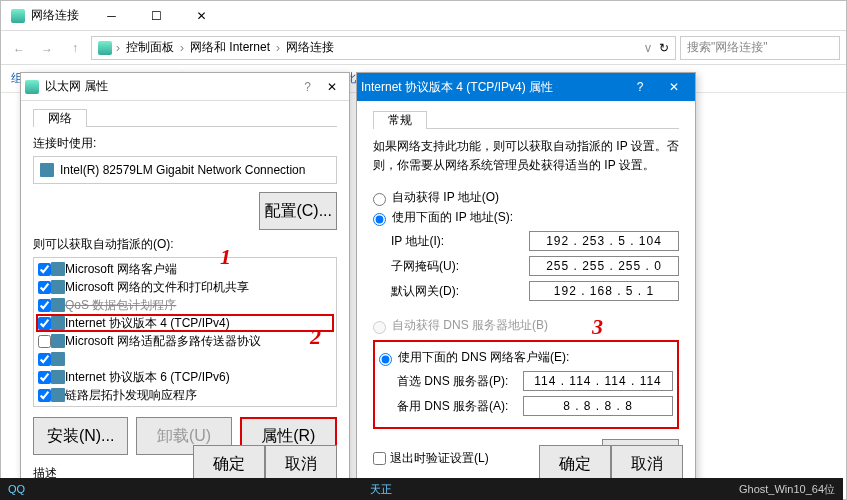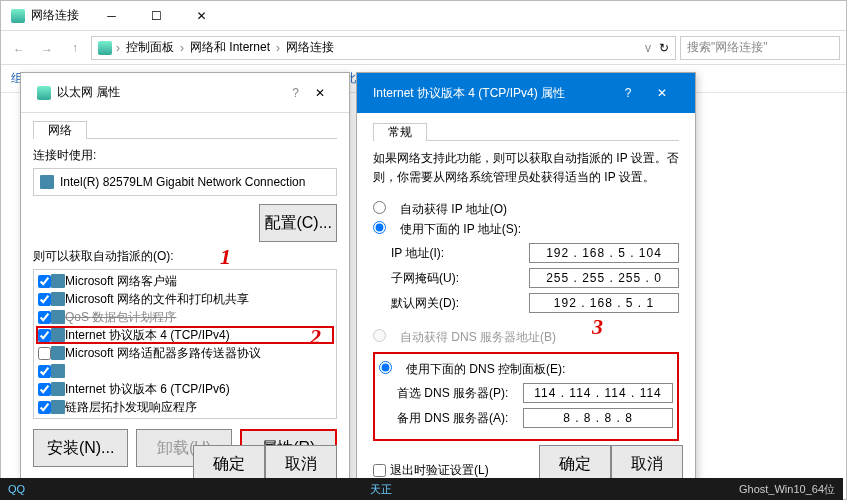--- a/index.html
+++ b/index.html
@@ -1,18 +1,18 @@
 <!DOCTYPE html>
 <html><head>
 <meta charset="utf-8">
 <style>
 *{box-sizing:border-box;margin:0;padding:0}
 body{font-family:"Microsoft YaHei","Segoe UI",sans-serif;font-size:12px;background:#fff;width:847px;height:500px;overflow:hidden;position:relative}
 .window{position:absolute;background:#fff;border:1px solid #aaa;box-shadow:2px 2px 8px rgba(0,0,0,.2)}
-.titlebar{height:40px;display:flex;align-items:center;padding:0 16px;font-size:12px}
+.titlebar{height:28px;display:flex;align-items:center;padding:0 4px;font-size:12px}
 .titlebar.blue{background:#0078d7;color:#fff}
 .titlebar.white{background:#fff;color:#000;border-bottom:1px solid #ddd}
 .titlebar .spacer{flex:1}
 .tbtn{width:34px;height:100%;display:flex;align-items:center;justify-content:center;cursor:pointer}
 .tbtn.close{color:#fff}
 .explorer{top:0;left:0;width:847px;height:500px;border:1px solid #bbb}
 .exp-title{height:30px;display:flex;align-items:center;border-bottom:1px solid #ddd}
 .exp-title .wbtn{width:45px;height:100%;display:flex;align-items:center;justify-content:center}
 .addr{height:34px;display:flex;align-items:center;padding:0 6px;gap:4px;border-bottom:1px solid #ddd}
 .navbtn{width:24px;height:24px;display:flex;align-items:center;justify-content:center;color:#999;border-radius:2px}
@@ -38,21 +38,21 @@
 .li .txt.strike{text-decoration:line-through;color:#888}
 .btnrow{display:flex;gap:8px;margin:10px 0}
 .btnrow .btn{flex:1}
 .btn.hl{border:2px solid #d00}
 .desc{border:1px solid #ccc;padding:8px;font-size:11px;line-height:1.5;margin-top:6px}
 .footer{position:absolute;bottom:8px;right:12px;display:flex;}
 
 .win3{left:356px;top:72px;width:340px;height:420px}
 .win3 .body{padding:10px 16px}
 .info{font-size:12px;line-height:1.6;margin:8px 0 14px}
-.radio-row{display:flex;align-items:flex-start;gap:14px;font-size:12px;margin:3px 0}
+.radio-row{display:flex;align-items:flex-end;gap:6px;font-size:12px;margin:3px 0}
 .field{display:flex;align-items:center;justify-content:space-between;margin:5px 0;padding-left:18px}
 .field label{font-size:12px}
 .ipbox{width:150px;height:20px;border:1px solid #888;display:flex;align-items:center;justify-content:space-evenly;font-size:12px;letter-spacing:1px}
 .sect{border:2px solid #d00;padding:4px 4px 6px;margin-top:6px}
 .ann{position:absolute;color:#d00;font:italic 700 22px/1 serif}
 .ann.a1{left:220px;top:246px}
 .ann.a2{left:310px;top:326px}
 .ann.a3{left:592px;top:316px}
 .ico{width:14px;height:14px;display:inline-block}
 .ico.net{background:linear-gradient(#7ec,#3a9);border-radius:2px}
@@ -191,39 +191,39 @@
     <div class="radio-row">
         <input type="radio" style="">
         <label>自动获得 IP 地址(O)</label>
       </div>
     <div class="radio-row">
         <input type="radio" checked="" style="">
         <label>使用下面的 IP 地址(S):</label>
       </div>
     <div class="field">
         <label>IP 地址(I):</label>
-        <div class="ipbox">192 . 168 .  5  . 104</div>
+        <div class="ipbox">192 . 253 .  5  . 104</div>
       </div>
     <div class="field">
         <label>子网掩码(U):</label>
         <div class="ipbox">255 . 255 . 255 .  0</div>
       </div>
     <div class="field">
         <label>默认网关(D):</label>
         <div class="ipbox">192 . 168 .  5  .  1</div>
       </div>
     <div style="height:8px"></div>
     <div class="radio-row" style="color:#999">
         <input type="radio" disabled="" style="">
         <label>自动获得 DNS 服务器地址(B)</label>
       </div>
     <div class="sect">
       <div class="radio-row">
           <input type="radio" checked="" style="">
-          <label>使用下面的 DNS 控制面板(E):</label>
+          <label>使用下面的 DNS 网络客户端(E):</label>
         </div>
       <div class="field">
           <label>首选 DNS 服务器(P):</label>
           <div class="ipbox">114 . 114 . 114 . 114</div>
         </div>
       <div class="field">
           <label>备用 DNS 服务器(A):</label>
           <div class="ipbox">8  .  8  .  8  .  8</div>
         </div>
     </div>

